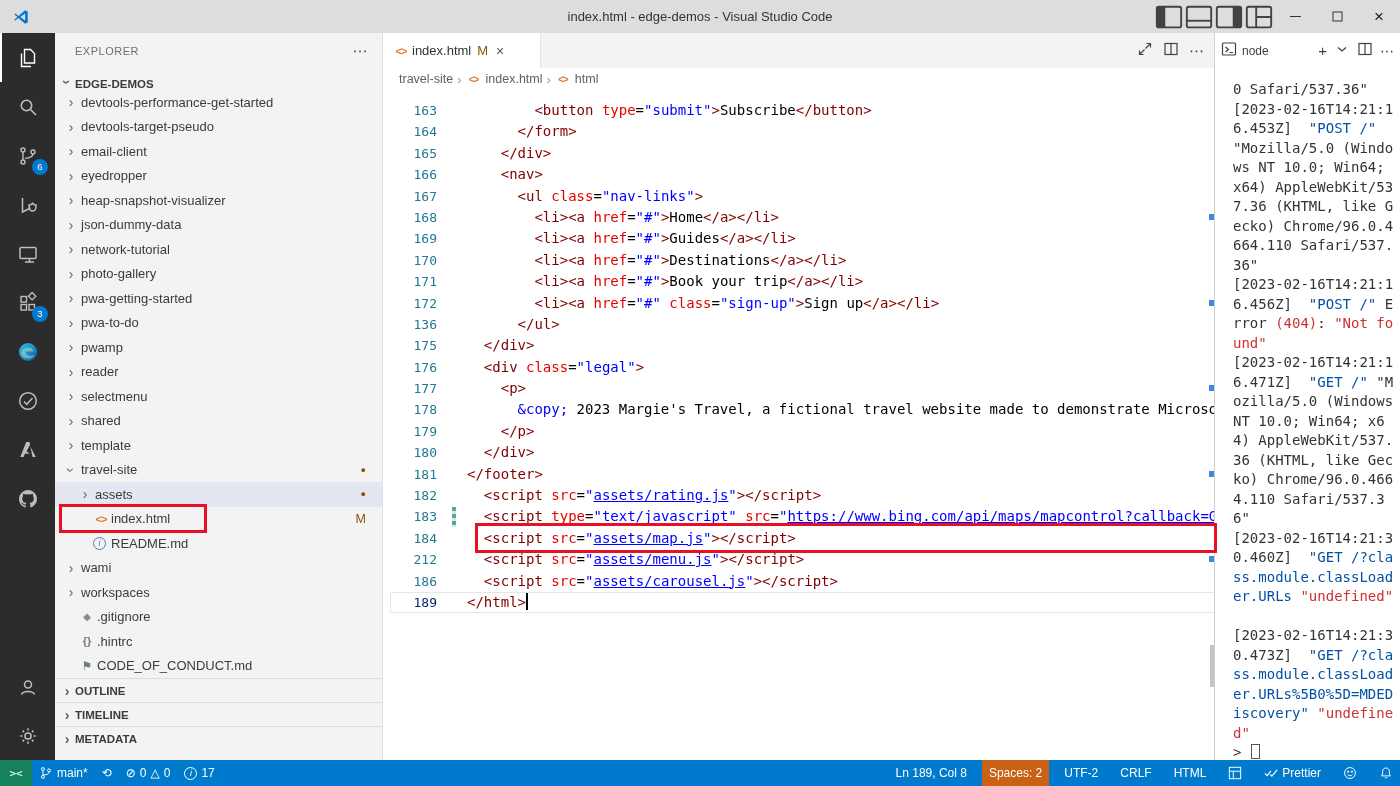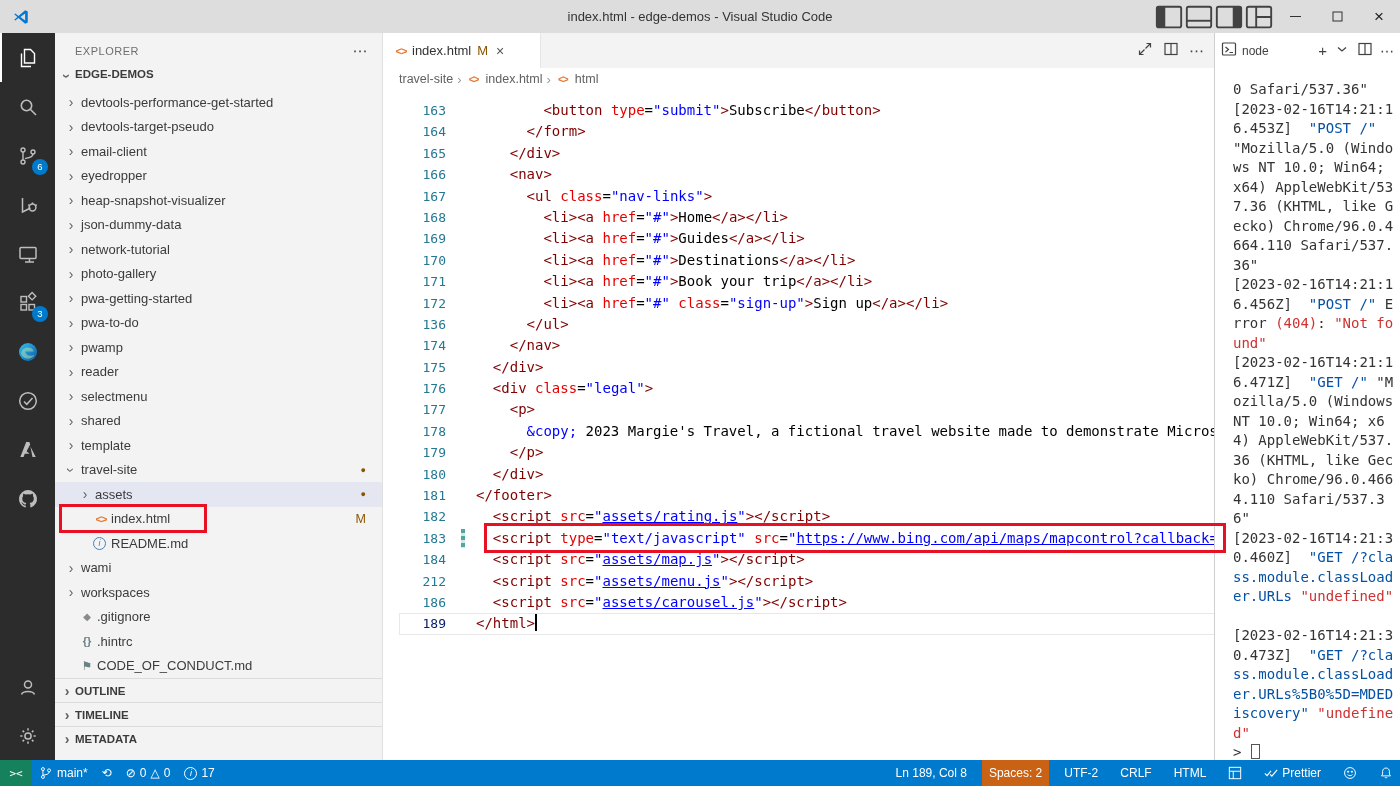--- a/index.html
+++ b/index.html
@@ -22,21 +22,21 @@
   .ab-bottom { margin-top:auto; }
   .ab-item { width:55px; height:49px; display:flex; align-items:center; justify-content:center; color:#bdbdbd; position:relative; cursor:pointer; }
   .ab-item.active { color:#fff; box-shadow:inset 2px 0 0 #fff; }
   .ab-item svg { width:24px; height:24px; }
   .ab-badge { position:absolute; right:7px; bottom:5px; background:#007acc; color:#fff; border-radius:9px; min-width:16px; height:16px; font-size:9.5px; line-height:16px; text-align:center; padding:0 2px; }
 
   
   .sidebar { position:absolute; left:55px; top:33px; width:328px; height:727px; background:#f3f3f3; border-right:1px solid #e0e0e0; color:#3b3b3b; overflow:hidden; }
   .sidebar-header { height:35px; display:flex; align-items:center; padding:0 14px 0 20px; font-size:11px; color:#6f6f6f; letter-spacing:.5px; }
   .sh-more { margin-left:auto; color:#424242; font-size:15px; cursor:pointer; }
-  .section-header { height:22px; display:flex; align-items:flex-start; font-weight:bold; font-size:11.5px; padding-left:4px; color:#3b3b3b; }
+  .section-header { height:22px; display:flex; align-items:flex-end; font-weight:bold; font-size:11.5px; padding-left:4px; color:#3b3b3b; }
   .chev { width:16px; text-align:center; color:#616161; font-size:14px; display:inline-block; flex:none; }
   .chev.open { transform:rotate(90deg); }
   .row { height:24.5px; display:flex; align-items:center; position:relative; cursor:pointer; white-space:nowrap; }
   .row.selected { background:#e4e6f1; }
   .row .label { margin-left:2px; }
   .spacer { flex:1; }
   .git-m { color:#895503; margin-right:16px; font-size:12.5px; }
   .dot { color:#895503; margin-right:16px; font-size:9px; }
   .fi { width:16px; text-align:center; flex:none; font-size:11px; }
   .fi-html { color:#e37933; font-weight:bold; letter-spacing:-1px; }
@@ -53,21 +53,21 @@
   .tab .fi { margin-right:3px; }
   .tab-mod { color:#895503; margin-left:6px; }
   .tab-close { margin-left:8px; color:#555; font-size:14px; cursor:pointer; }
   .tab-actions { margin-left:auto; display:flex; align-items:center; gap:10px; padding-right:10px; color:#424242; }
   .tab-actions svg { width:16px; height:16px; }
   .breadcrumbs { height:22px; display:flex; align-items:center; font-size:12.5px; color:#616161; padding-left:16px; gap:4px; background:#fff; }
   .bc-sep { color:#9a9a9a; font-size:13px; }
   .bc-ic { font-size:10px; }
   .bc-item { cursor:pointer; }
 
-  .code { position:absolute; left:16px; top:57px; width:831px; bottom:0; overflow:hidden; font-family:"DejaVu Sans Mono","Liberation Mono",monospace; font-size:14px; padding-top:10px; }
+  .code { position:absolute; left:7px; top:57px; width:831px; bottom:0; overflow:hidden; font-family:"DejaVu Sans Mono","Liberation Mono",monospace; font-size:14px; padding-top:10px; }
   .codeline { display:flex; height:21.4px; line-height:21.4px; position:relative; }
   .codeline.current { outline:1px solid #e7e7e7; outline-offset:-1px; }
   .ln { width:47px; text-align:right; color:#237893; font-size:13px; flex:none; }
   .codeline.current .ln { color:#0b216f; }
   .src { white-space:pre; margin-left:30px; }
   .gitbar { position:absolute; left:62px; top:1px; bottom:1px; width:4px; background:repeating-linear-gradient(180deg,#52a79e 0 4px,rgba(82,167,158,.25) 4px 7px); }
   .caret { display:inline-block; width:2px; height:17px; background:#000; vertical-align:-3px; }
   .odeco { position:absolute; left:819px; width:7px; height:6px; background:#3b89e0; }
   .vthumb { position:absolute; right:1px; width:10px; height:42px; top:555px; background:rgba(100,100,100,.38); cursor:pointer; }
   .annotation { position:absolute; border:3px solid #e81123; z-index:6; pointer-events:none; }
@@ -444,24 +444,20 @@
           <span class="ln">171</span>
           <span class="src">        <span style="color: rgb(128, 0, 0);">&lt;li&gt;&lt;a</span><span style="color: rgb(0, 0, 0);"> </span><span style="color: rgb(229, 0, 0);">href</span><span style="color: rgb(0, 0, 0);">=</span><span style="color: rgb(0, 0, 255);">"#"</span><span style="color: rgb(128, 0, 0);">&gt;</span><span style="color: rgb(0, 0, 0);">Book your trip</span><span style="color: rgb(128, 0, 0);">&lt;/a&gt;&lt;/li&gt;</span></span>
         </div>
         <div class="codeline">
           <span class="ln">172</span>
           <span class="src">        <span style="color: rgb(128, 0, 0);">&lt;li&gt;&lt;a</span><span style="color: rgb(0, 0, 0);"> </span><span style="color: rgb(229, 0, 0);">href</span><span style="color: rgb(0, 0, 0);">=</span><span style="color: rgb(0, 0, 255);">"#"</span><span style="color: rgb(0, 0, 0);"> </span><span style="color: rgb(229, 0, 0);">class</span><span style="color: rgb(0, 0, 0);">=</span><span style="color: rgb(0, 0, 255);">"sign-up"</span><span style="color: rgb(128, 0, 0);">&gt;</span><span style="color: rgb(0, 0, 0);">Sign up</span><span style="color: rgb(128, 0, 0);">&lt;/a&gt;&lt;/li&gt;</span></span>
         </div>
         <div class="codeline">
           <span class="ln">136</span>
           <span class="src">      <span style="color: rgb(128, 0, 0);">&lt;/ul&gt;</span></span>
-        </div>
-        <div class="codeline">
-          <span class="ln">174</span>
-          <span class="src">    <span style="color: rgb(128, 0, 0);">&lt;/nav&gt;</span></span>
         </div>
         <div class="codeline">
           <span class="ln">175</span>
           <span class="src">  <span style="color: rgb(128, 0, 0);">&lt;/div&gt;</span></span>
         </div>
         <div class="codeline">
           <span class="ln">176</span>
           <span class="src">  <span style="color: rgb(128, 0, 0);">&lt;div</span><span style="color: rgb(0, 0, 0);"> </span><span style="color: rgb(229, 0, 0);">class</span><span style="color: rgb(0, 0, 0);">=</span><span style="color: rgb(0, 0, 255);">"legal"</span><span style="color: rgb(128, 0, 0);">&gt;</span></span>
         </div>
         <div class="codeline">

